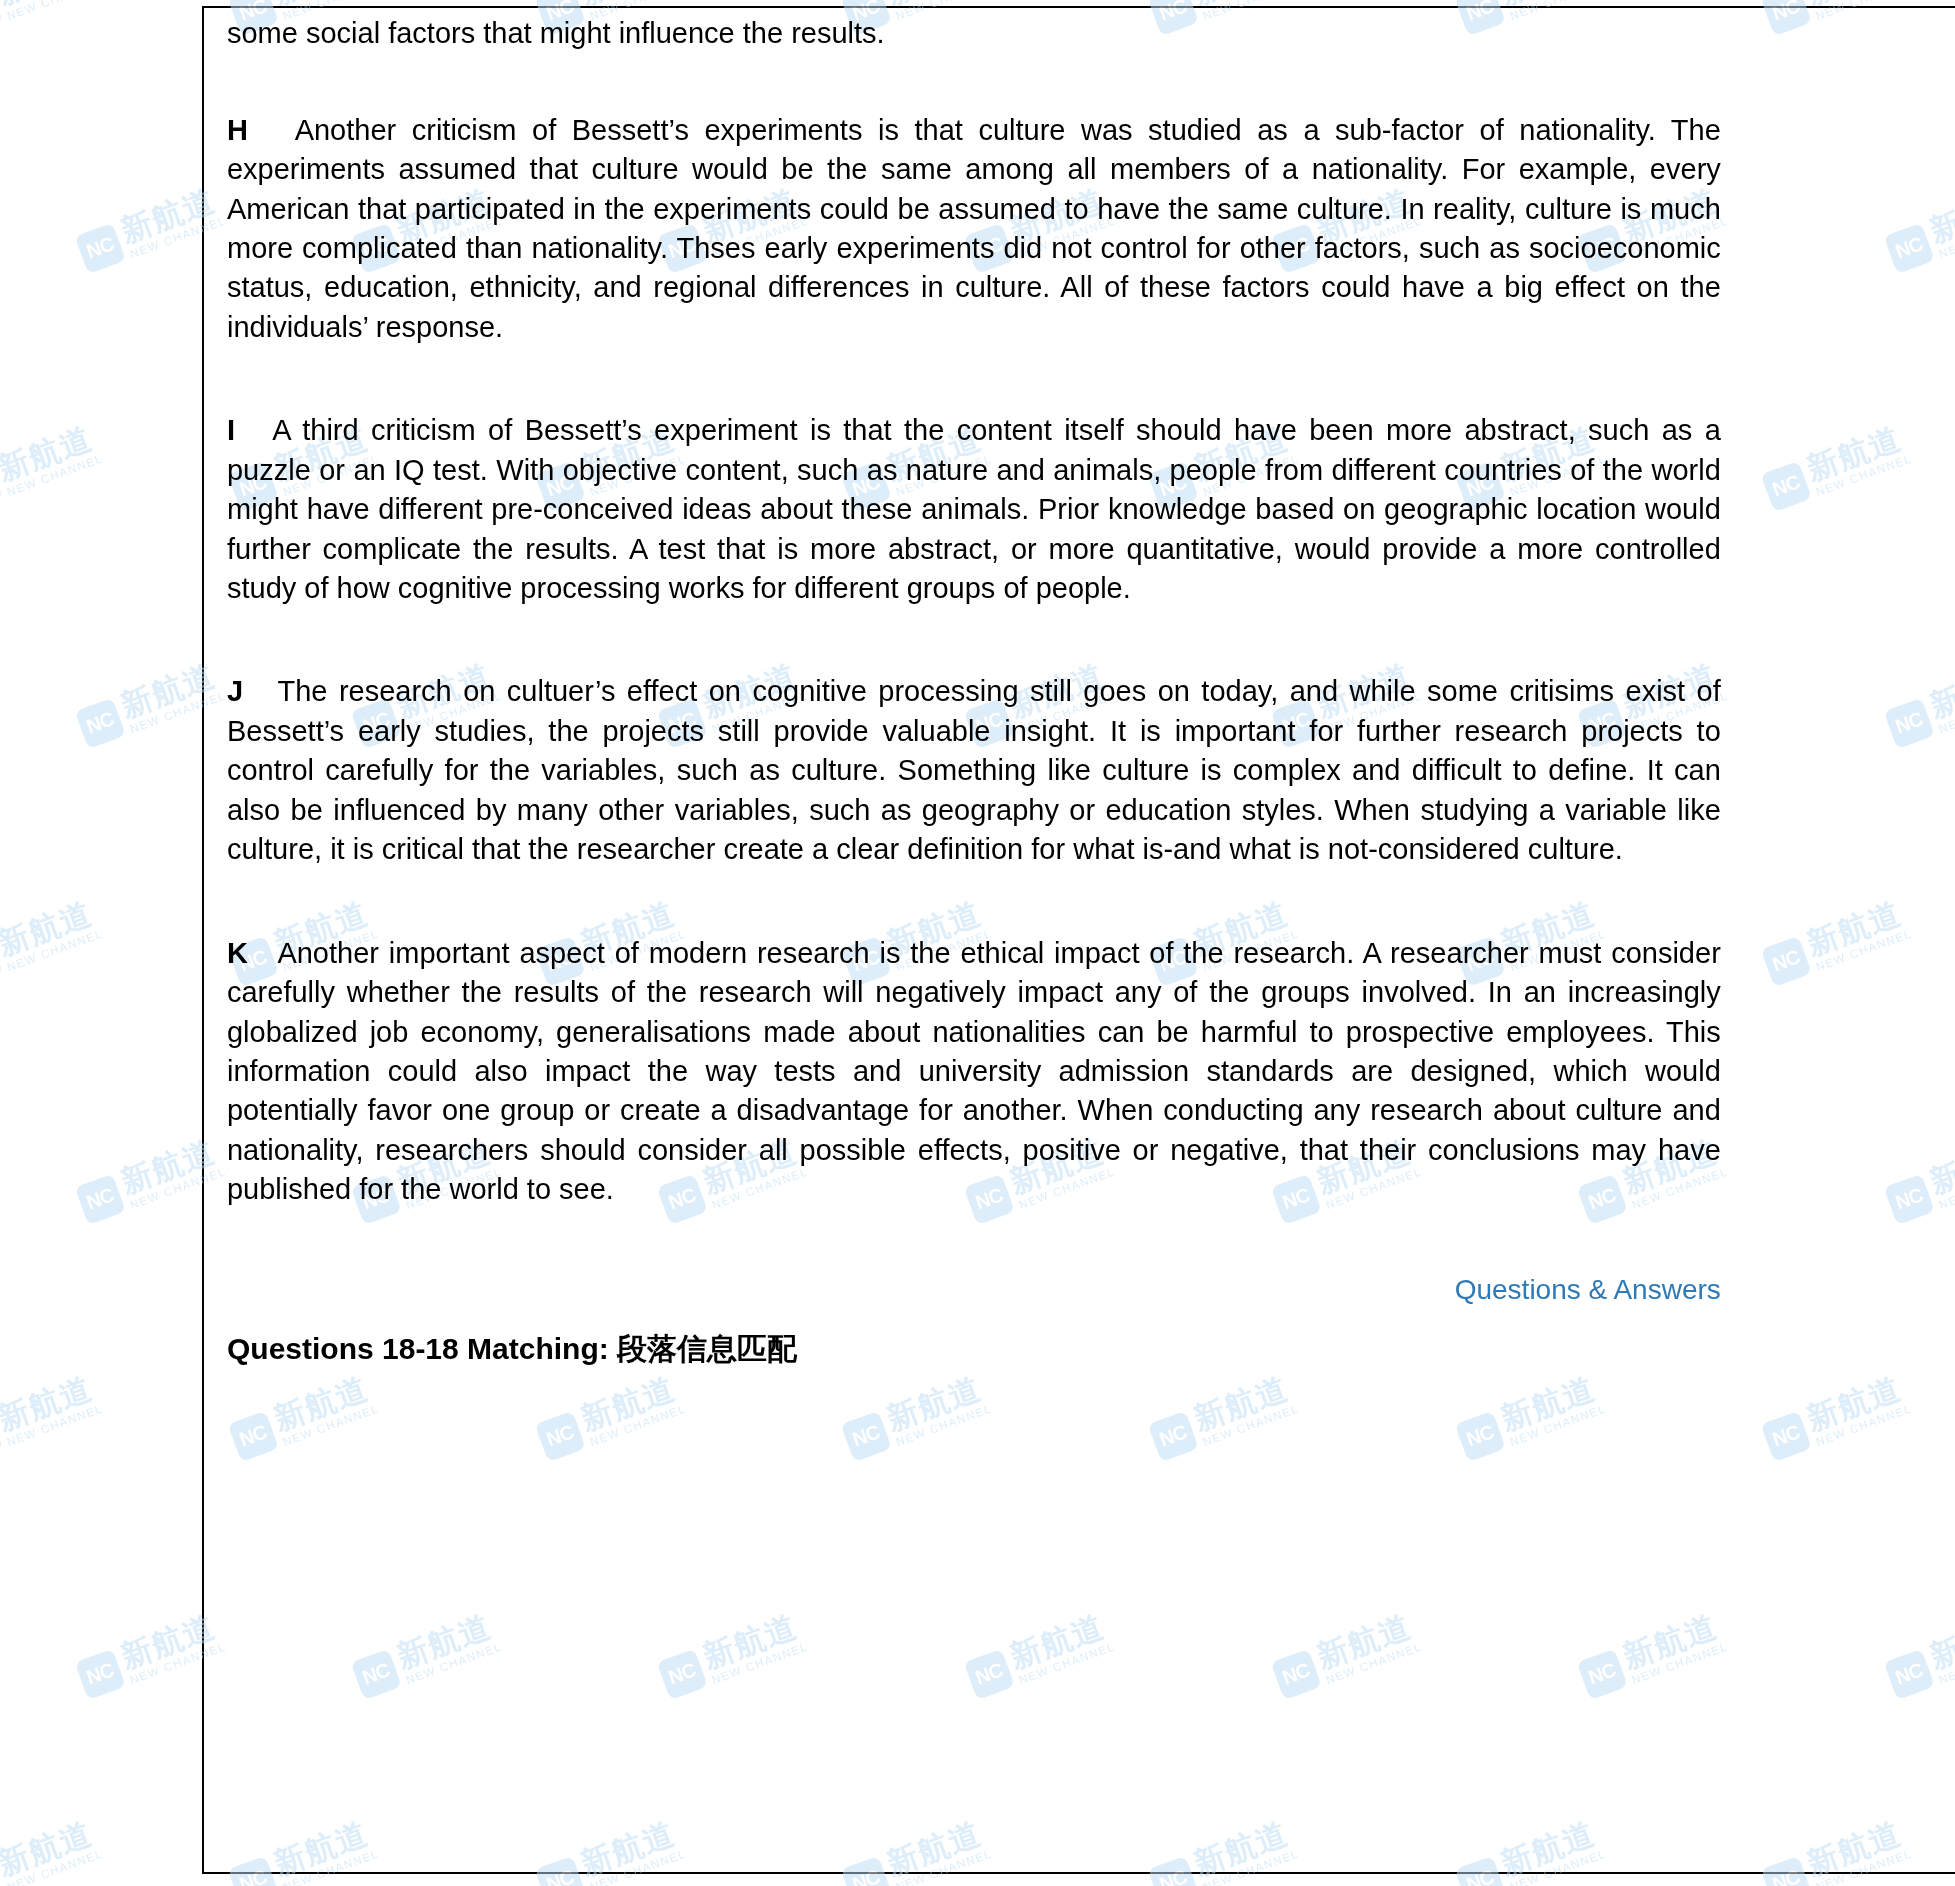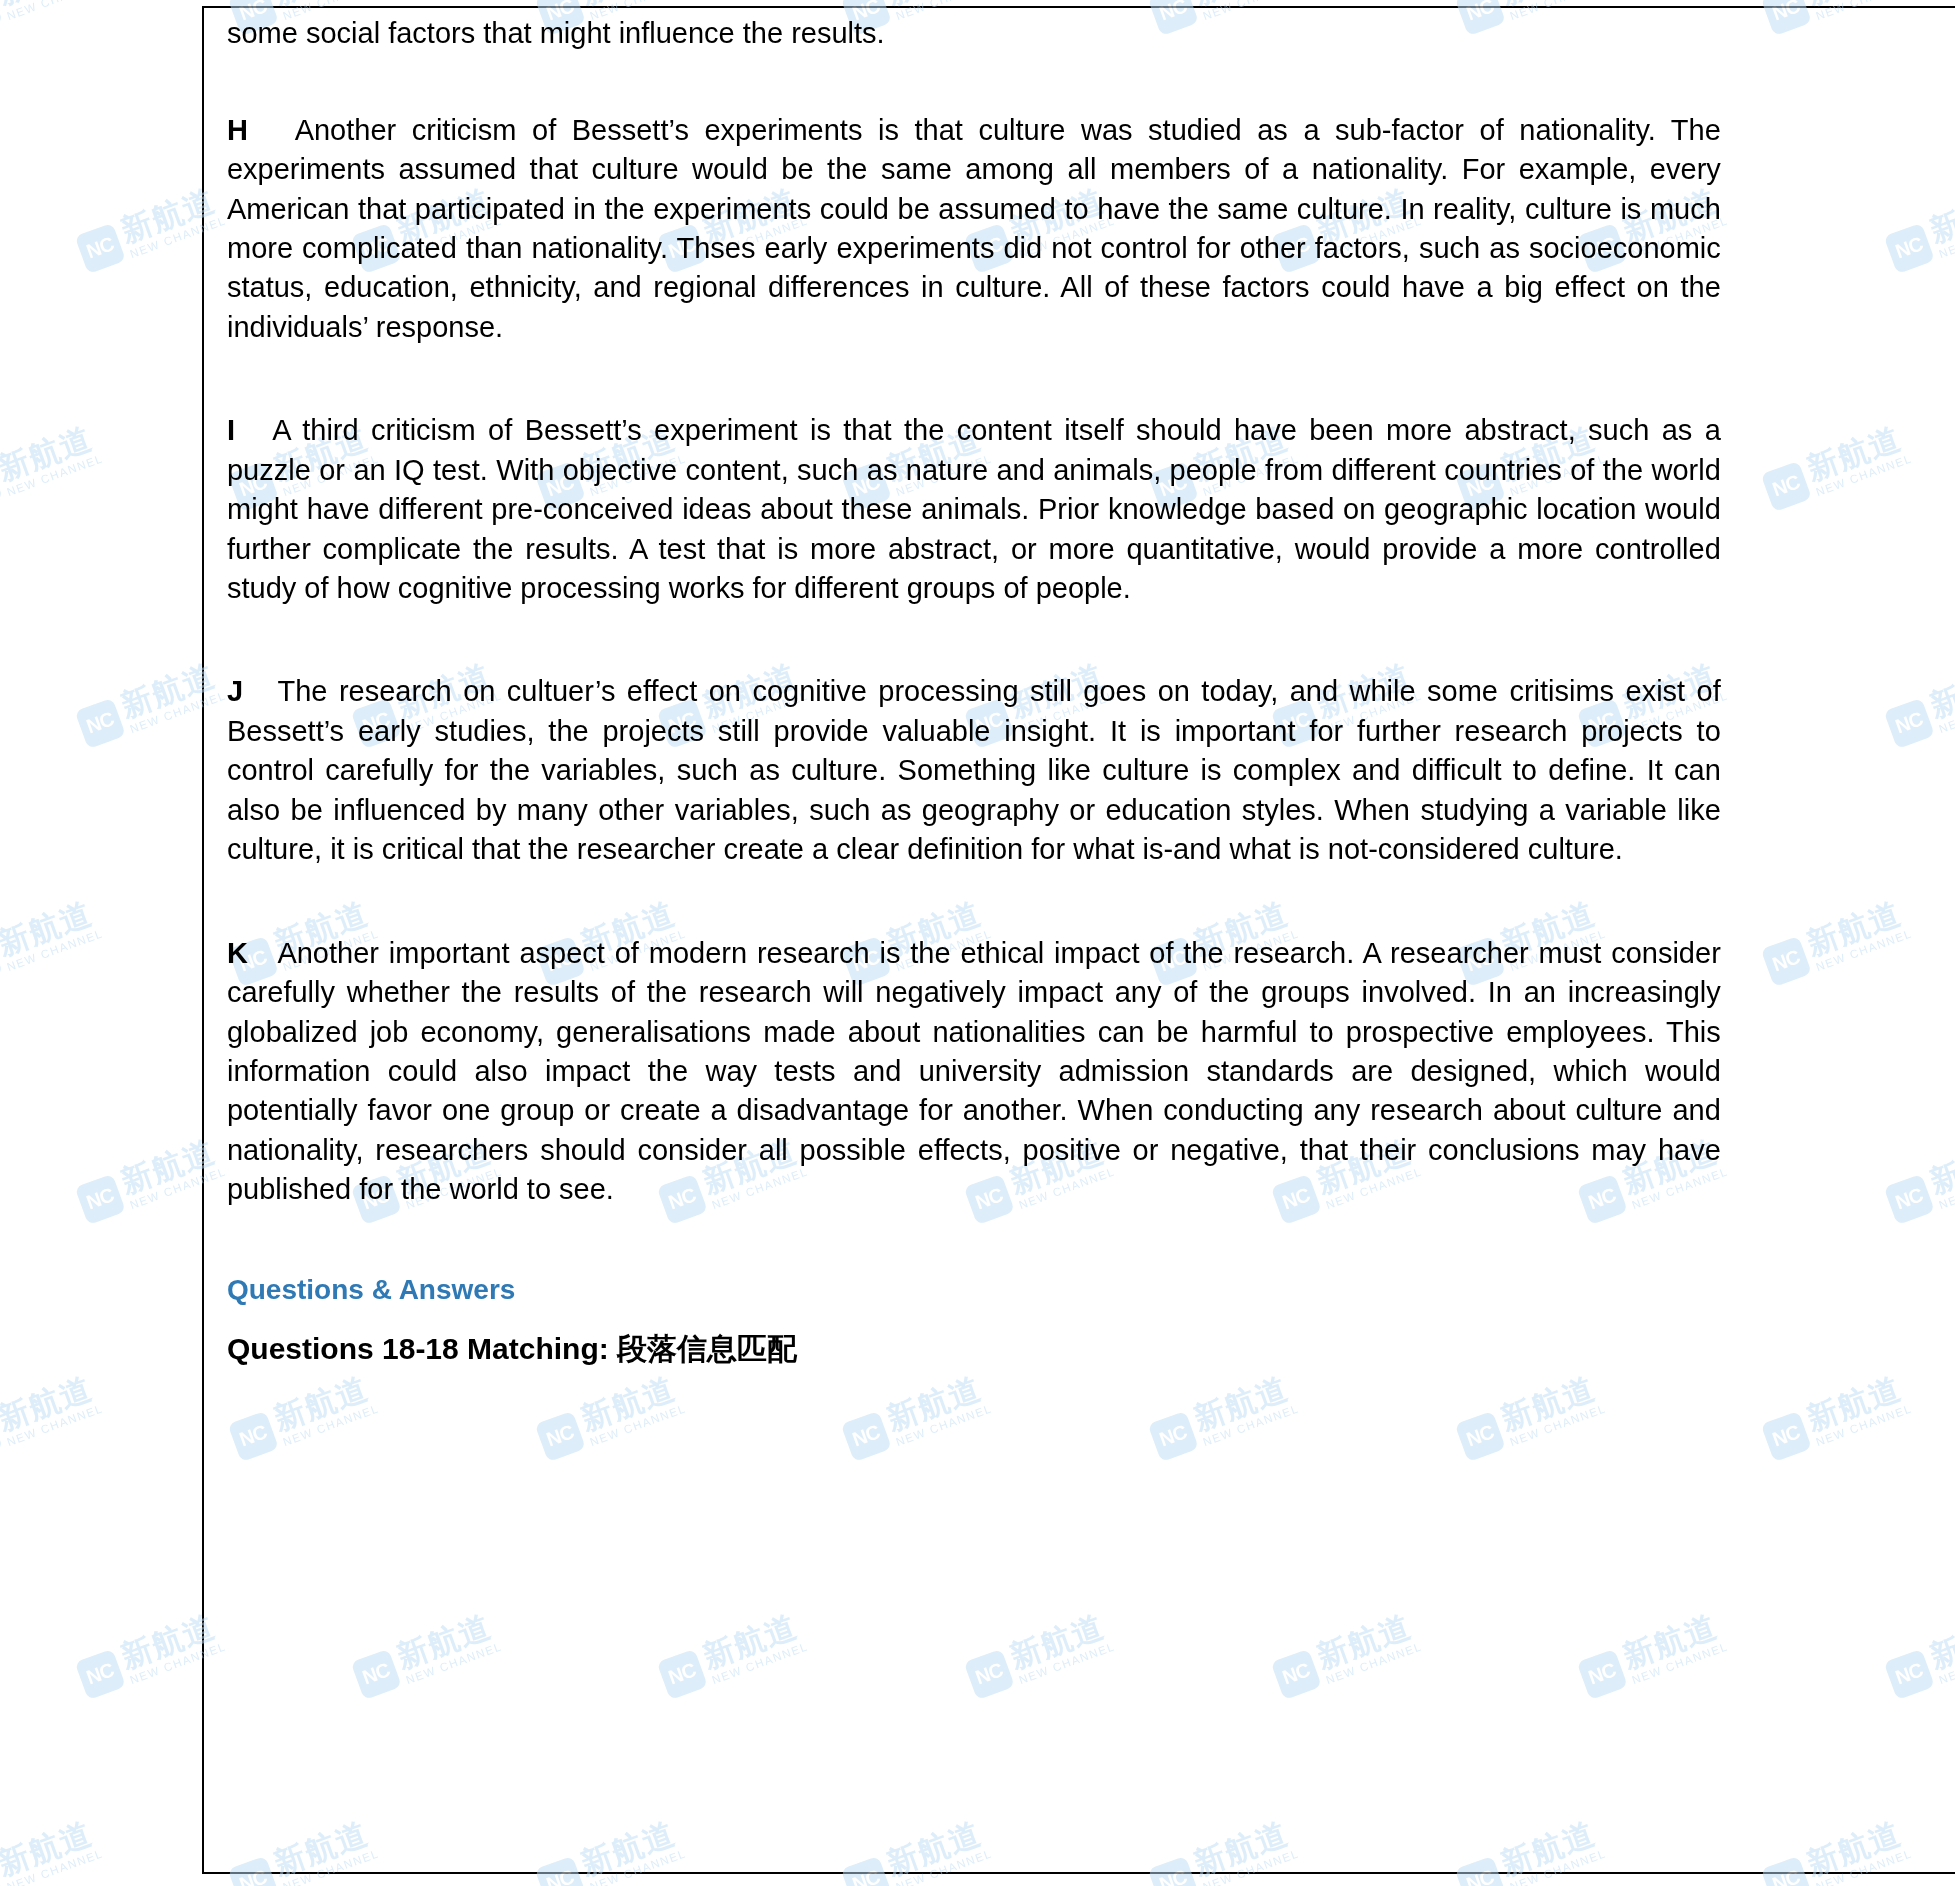--- a/index.html
+++ b/index.html
@@ -101,26 +101,27 @@
     padding-top: 6.1px;
   }
   .para .letter {
     font-weight: bold;
   }
   .gap-lg { height: 57px; }
   .gap-xl { height: 64px; }
 
   .qa-heading {
     font-size: 28px;
-    font-weight: bold;
+    font-weight: normal;
     color: #2f79b5;
     margin: 0;
     position: relative;
     z-index: 10;
     font-family: "Liberation Sans", sans-serif;
+    text-align: right;
   }
   .q-line {
     font-size: 30px;
     font-weight: bold;
     color: #000000;
     margin: 0;
     padding-top: 23px;
     position: relative;
     z-index: 10;
     font-family: "Liberation Sans", sans-serif;

